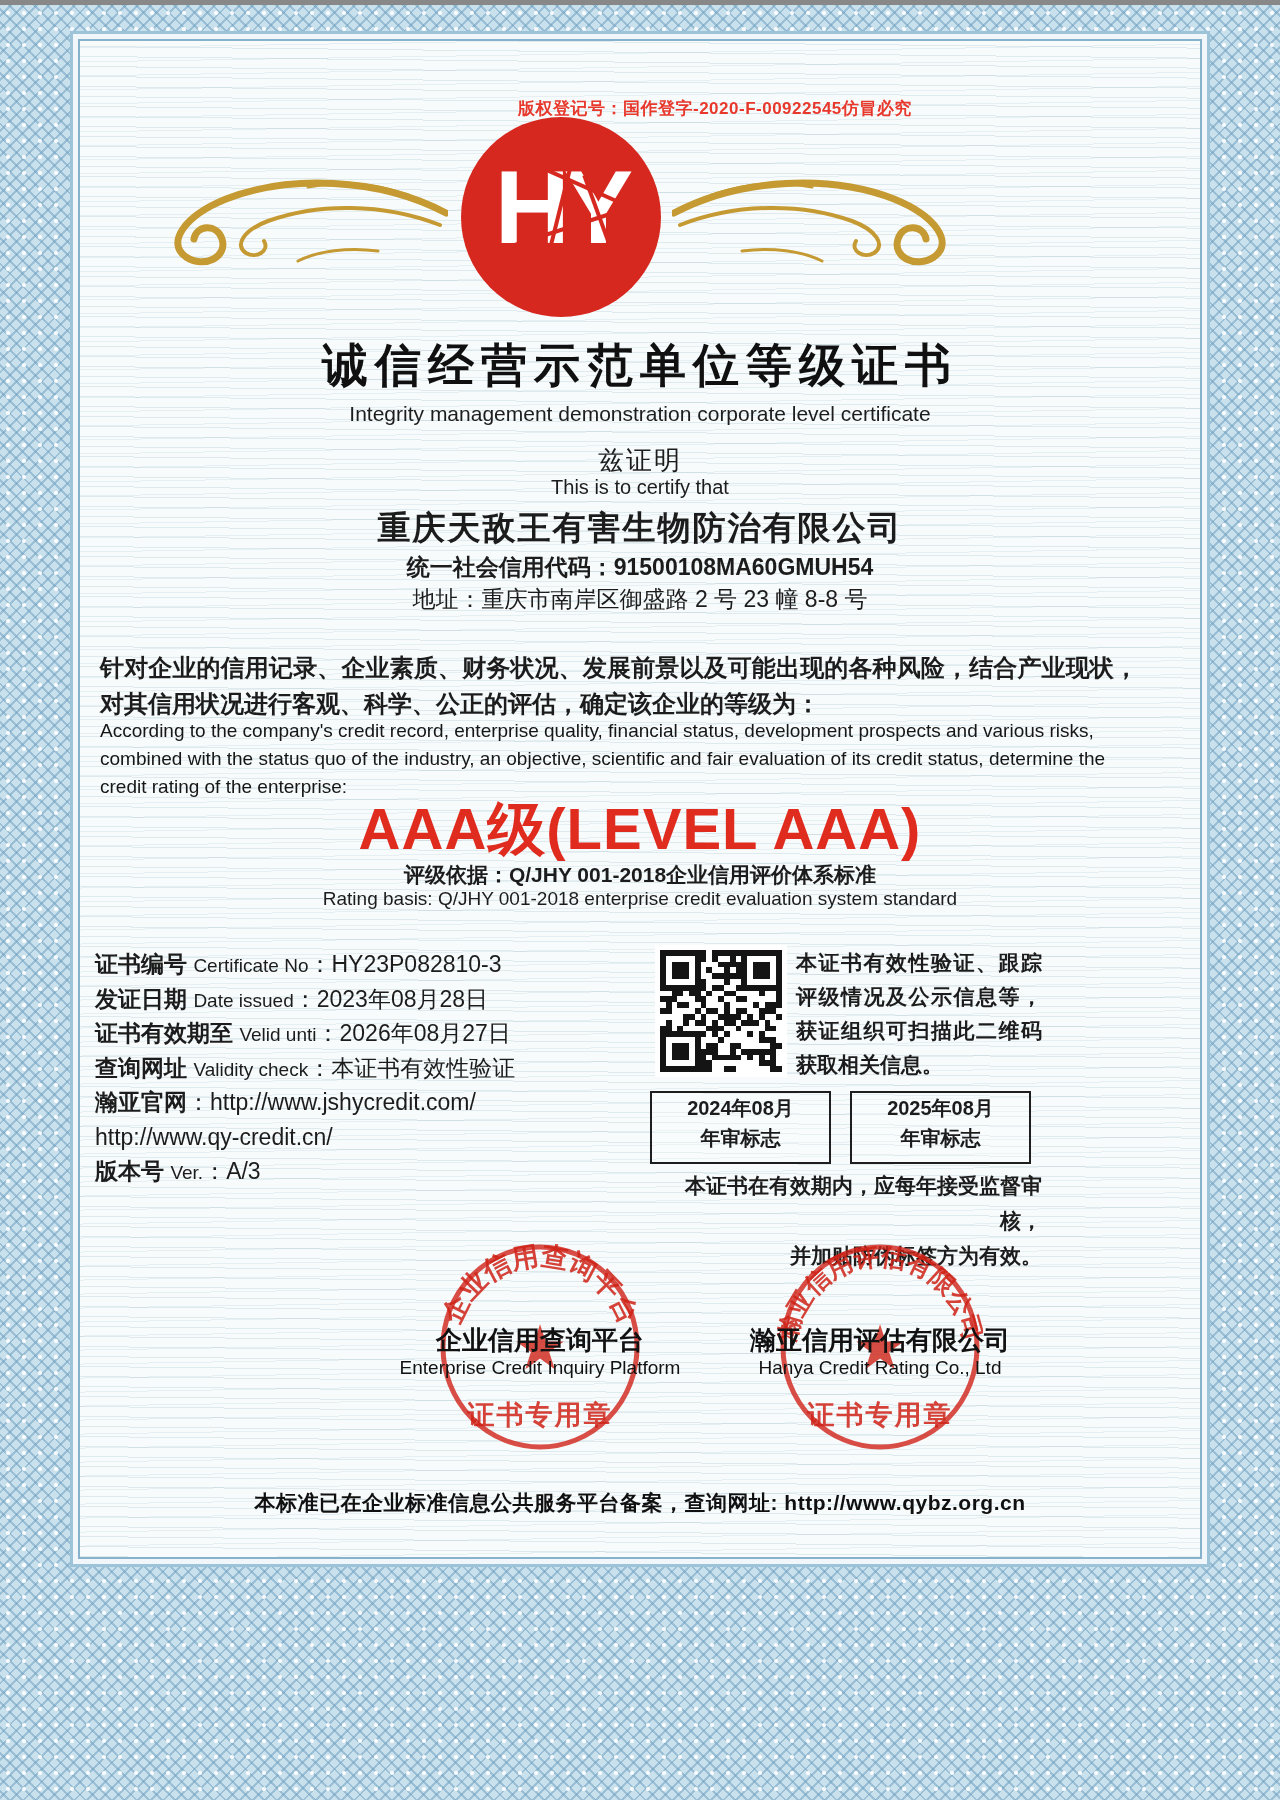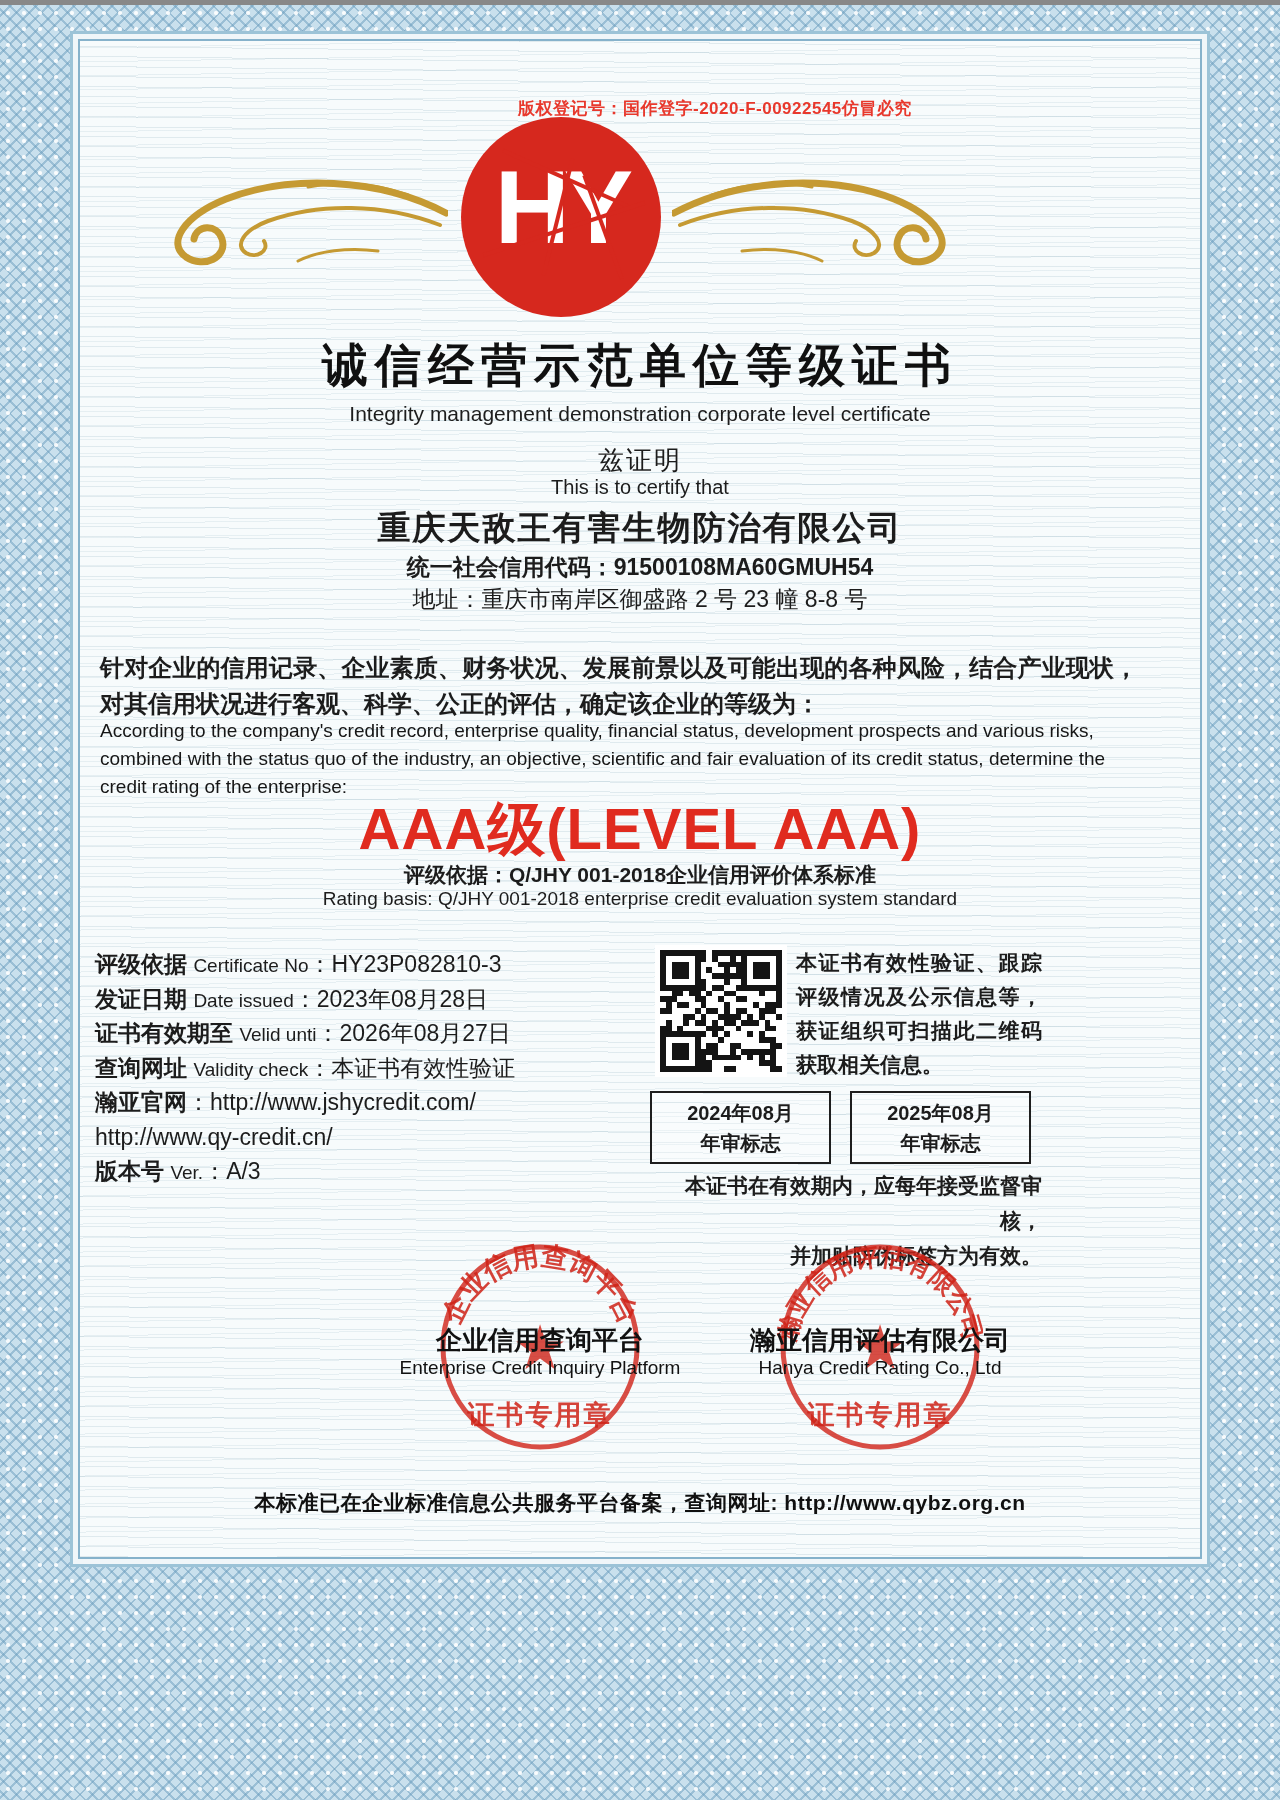--- a/index.html
+++ b/index.html
@@ -47,21 +47,21 @@
   .basis-en{top:883px;font-size:19px;}
   .details{top:943px;left:95px;width:560px;font-size:23px;line-height:33.5px;}
   .details .row{white-space:nowrap;}
   .details .zh{font-weight:700;}
   .details .en{font-size:19px;font-weight:500;}
   .details .val{font-weight:500;}
   .qr{top:940px;left:655px;width:132px;height:132px;background:#fff;padding:5px;box-sizing:border-box;display:grid;grid-template-columns:repeat(21,1fr);grid-template-rows:repeat(21,1fr);}
   .qr i{display:block;}
   .qr .b{background:#141414;}
   .qr-note{top:941px;left:796px;width:246px;font-size:21px;line-height:34px;font-weight:600;text-align:justify;}
-  .audit-box{top:1086px;width:181px;height:73px;border:2px solid #1e1e1e;box-sizing:border-box;text-align:center;font-size:20px;font-weight:600;line-height:30px;padding-top:5px;background:rgba(255,255,255,0.25);}
+  .audit-box{top:1086px;width:181px;height:73px;border:2px solid #1e1e1e;box-sizing:border-box;text-align:center;font-size:20px;font-weight:600;line-height:30px;background:rgba(255,255,255,0.25);}
   .ab1{left:650px;} .ab2{left:850px;}
   .audit-note{top:1163px;left:648px;width:394px;font-size:21px;line-height:35px;font-weight:600;text-align:right;}
   .stamp{width:206px;height:212px;z-index:2;}
   .st1{left:437px;top:1236px;} .st2{left:777px;top:1236px;}
   .org-zh{top:1318px;font-size:26px;font-weight:700;z-index:4;color:#111;}
   .org-en{top:1352px;font-size:19px;font-weight:500;z-index:4;color:#111;}
   .oz1{left:365px;width:350px;text-align:center;} .oz2{left:705px;width:350px;text-align:center;}
   .footer{top:1484px;font-size:21px;font-weight:600;color:#101010;letter-spacing:0.5px;}
 </style>
 </head>
@@ -106,21 +106,21 @@
   <div class="abs ctr address">地址：重庆市南岸区御盛路 2 号 23 幢 8-8 号</div>
 
   <div class="abs body-zh">针对企业的信用记录、企业素质、财务状况、发展前景以及可能出现的各种风险，结合产业现状，对其信用状况进行客观、科学、公正的评估，确定该企业的等级为：</div>
   <div class="abs body-en">According to the company's credit record, enterprise quality, financial status, development prospects and various risks, combined with the status quo of the industry, an objective, scientific and fair evaluation of its credit status, determine the credit rating of the enterprise:</div>
 
   <div class="abs ctr rating">AAA级(LEVEL AAA)</div>
   <div class="abs ctr basis-zh">评级依据：Q/JHY 001-2018企业信用评价体系标准</div>
   <div class="abs ctr basis-en">Rating basis: Q/JHY 001-2018 enterprise credit evaluation system standard</div>
 
   <div class="abs details">
-    <div class="row"><span class="zh">评级依据</span> <span class="en">Certificate No</span><span class="val">：HY23P082810-3</span></div>
+    <div class="row"><span class="zh">证书编号</span> <span class="en">Certificate No</span><span class="val">：HY23P082810-3</span></div>
     <div class="row"><span class="zh">发证日期</span> <span class="en">Date issued</span><span class="val">：2023年08月28日</span></div>
     <div class="row"><span class="zh">证书有效期至</span> <span class="en">Velid unti</span><span class="val">：2026年08月27日</span></div>
     <div class="row"><span class="zh">查询网址</span> <span class="en">Validity check</span><span class="val">：本证书有效性验证</span></div>
     <div class="row"><span class="zh">瀚亚官网</span><span class="en"></span><span class="val">：http://www.jshycredit.com/</span></div>
     <div class="row"><span class="zh"></span><span class="en"></span><span class="val">http://www.qy-credit.cn/</span></div>
     <div class="row"><span class="zh">版本号</span> <span class="en">Ver.</span><span class="val">：A/3</span></div>
   </div>
 
   <div class="abs qr">
       <i class="b"></i>

